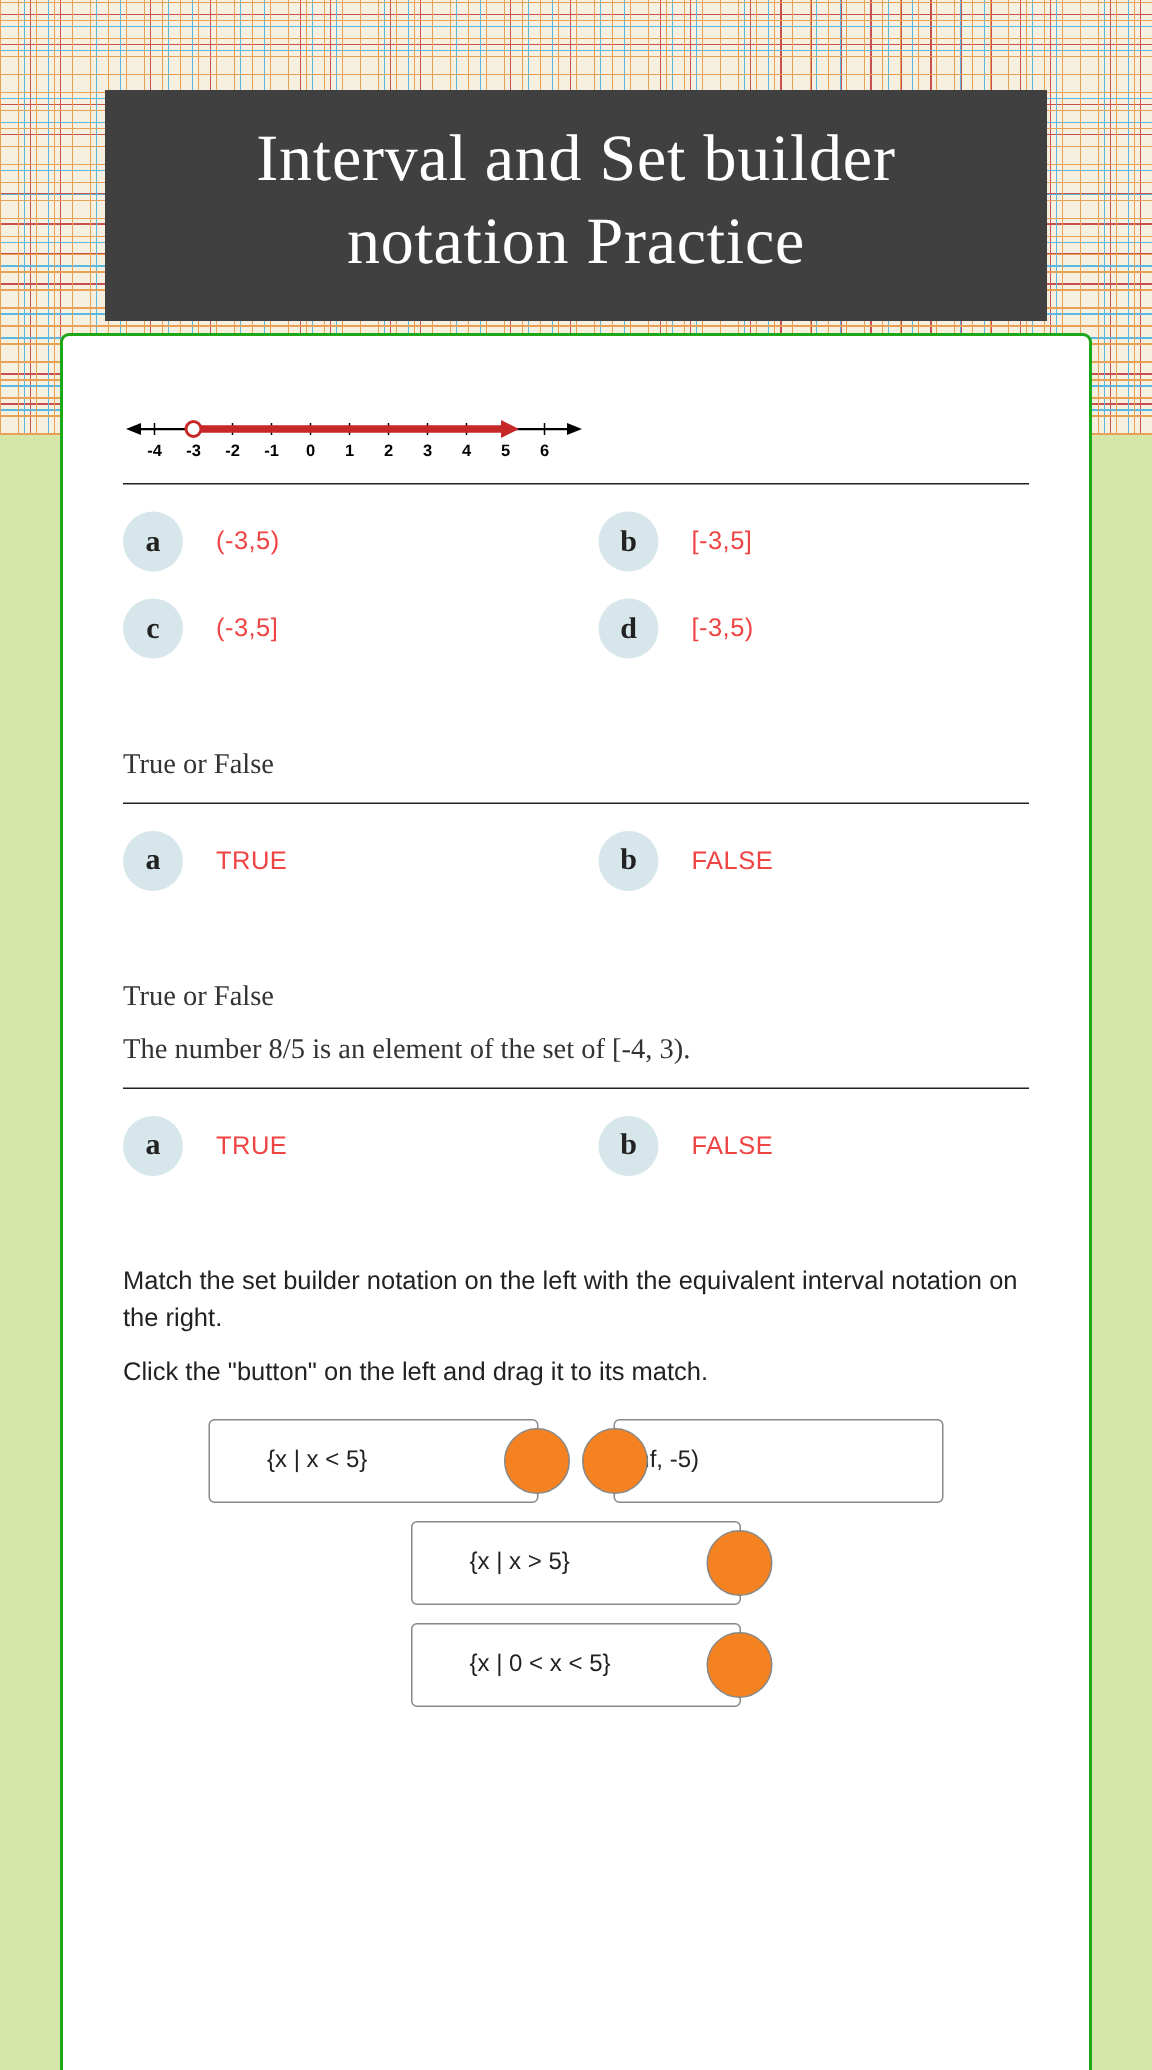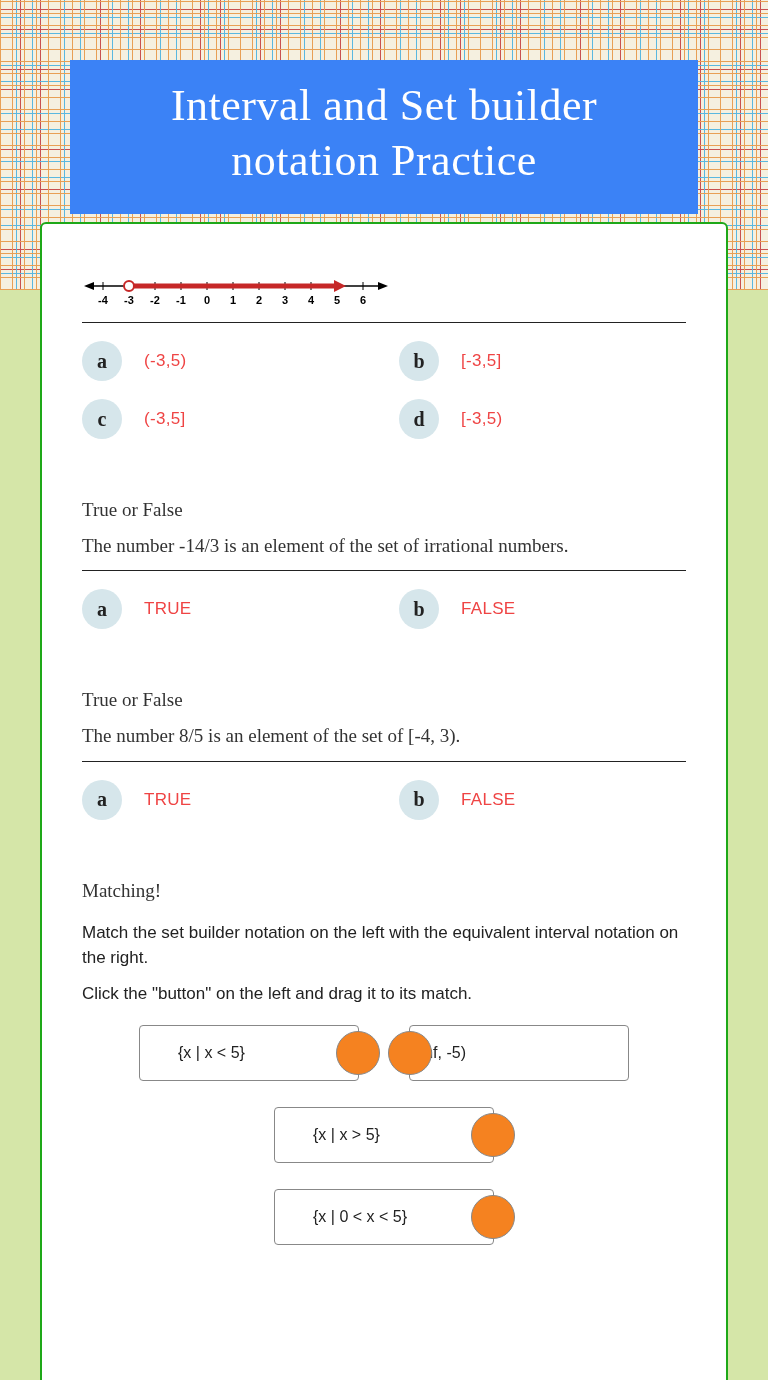--- a/index.html
+++ b/index.html
@@ -20,21 +20,21 @@
     repeating-linear-gradient(90deg, #5ab8e0 0 1px, transparent 1px 16px),
     repeating-linear-gradient(0deg, #c95050 0 1px, transparent 1px 20px),
     repeating-linear-gradient(90deg, #c95050 0 1px, transparent 1px 20px),
     repeating-linear-gradient(0deg, #6ab050 0 1px, transparent 1px 24px),
     repeating-linear-gradient(90deg, #6ab050 0 1px, transparent 1px 24px),
     #f5f0e0;
 }
 .title-banner {
   position: relative;
   margin: 60px 70px 0 70px;
-  background: #3b82f6;
+  background: #404040;
   padding: 18px 30px 26px 30px;
   text-align: center;
 }
 .title-banner h1 {
   font-family: 'Comic Sans MS', cursive;
   font-weight: 300;
   font-size: 44px;
   color: #fff;
   line-height: 1.25;
   letter-spacing: 0.5px;
@@ -99,21 +99,21 @@
 .match-instr {
   font-family: Arial, sans-serif;
   font-size: 17px;
   color: #222;
   line-height: 1.45;
   margin-bottom: 12px;
 }
 .match-rows {
   display: flex;
   flex-direction: column;
-  gap: 26px;
+  gap: 12px;
   margin-top: 18px;
 }
 .match-row {
   display: flex;
   justify-content: center;
   gap: 50px;
 }
 .match-box {
   position: relative;
   width: 220px;
@@ -204,21 +204,20 @@
       </div>
       <div class="option">
         <div class="bubble">d</div>
         <div class="opt-text">[-3,5)</div>
       </div>
     </div>
   </div>
 
   <div class="question">
     <div class="q-prompt">True or False</div>
-    <div class="q-prompt">The number -14/3 is an element of the set of irrational numbers.</div>
     <hr class="divider">
     <div class="options">
       <div class="option">
         <div class="bubble">a</div>
         <div class="opt-text">TRUE</div>
       </div>
       <div class="option">
         <div class="bubble">b</div>
         <div class="opt-text">FALSE</div>
       </div>
@@ -235,21 +234,20 @@
         <div class="opt-text">TRUE</div>
       </div>
       <div class="option">
         <div class="bubble">b</div>
         <div class="opt-text">FALSE</div>
       </div>
     </div>
   </div>
 
   <div class="question" style="margin-bottom:0">
-    <div class="q-prompt" style="margin-bottom:18px">Matching!</div>
     <div class="match-instr">Match the set builder notation on the left with the equivalent interval notation on the right.</div>
     <div class="match-instr">Click the "button" on the left and drag it to its match.</div>
     <div class="match-rows">
       <div class="match-row">
         <div class="match-box left">
           <span>{x | x &lt; 5}</span>
           <div class="match-dot"></div>
         </div>
         <div class="match-box right">
           <div class="match-dot"></div>

